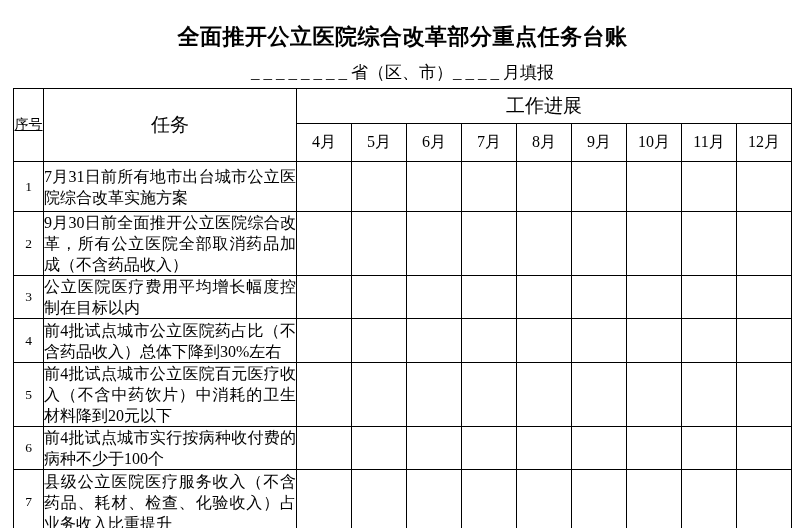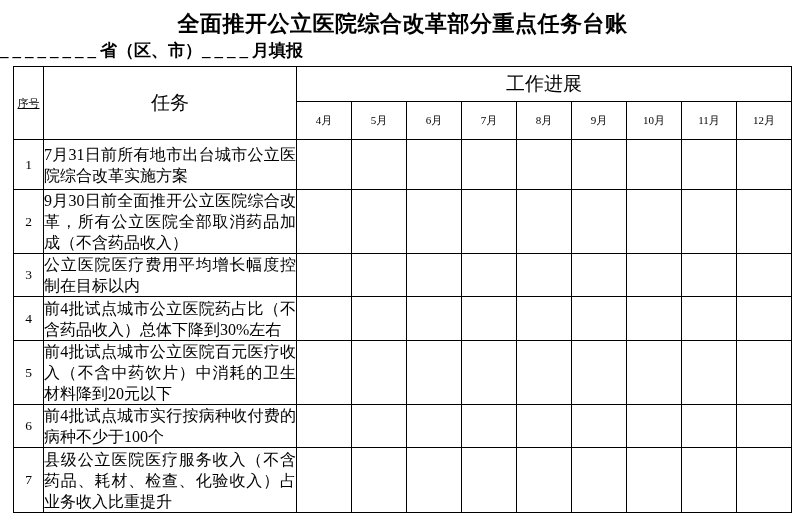--- a/index.html
+++ b/index.html
@@ -8,33 +8,33 @@
     width: 805px; height: 528px;
     background: #ffffff;
     color: #000000;
     font-family: "Liberation Serif", "DejaVu Serif", serif;
     overflow: hidden;
   }
   .page { width: 805px; height: 528px; background: #fff; }
 
   .doc-title {
     margin: 0;
-    padding-top: 9px;
+    padding-top: 22px;
     text-align: center;
     font-size: 22px;
     font-weight: bold;
     letter-spacing: 0.5px;
     line-height: 30px;
   }
   .doc-subtitle {
+    text-align: center;
     font-size: 17px;
     line-height: 22px;
-    margin-top: 1px;
+    margin-top: 10px;
     margin-bottom: 4px;
-    font-weight: bold;
   }
   .doc-subtitle .blank { letter-spacing: 4px; }
 
   table.ledger {
     border-collapse: collapse;
     table-layout: fixed;
     margin-left: 13px;
     width: 778px;
   }
   table.ledger th, table.ledger td {
@@ -42,33 +42,33 @@
     font-weight: normal;
     padding: 0;
     vertical-align: middle;
     overflow: hidden;
   }
   col.c-no    { width: 30px; }
   col.c-task  { width: 253px; }
   col.c-month { width: 55px; }
 
   th.h-no {
-    font-size: 11px;
+    font-size: 14px;
     line-height: 18px;
     padding: 0 6px;
     text-align: center;
     text-decoration: underline;
   }
   th.h-task, th.h-progress {
     font-size: 19px;
     text-align: center;
   }
   tr.h-row1 { height: 35px; }
   tr.h-row2 { height: 38px; }
-  th.h-month { font-size: 11px; text-align: center; }
+  th.h-month { font-size: 16px; text-align: center; }
 
   td.no-cell {
     text-align: center;
     font-size: 13.5px;
   }
   td.task-cell {
     font-size: 16px;
     line-height: 21px;
     padding: 0 3px;
     text-align: justify;

